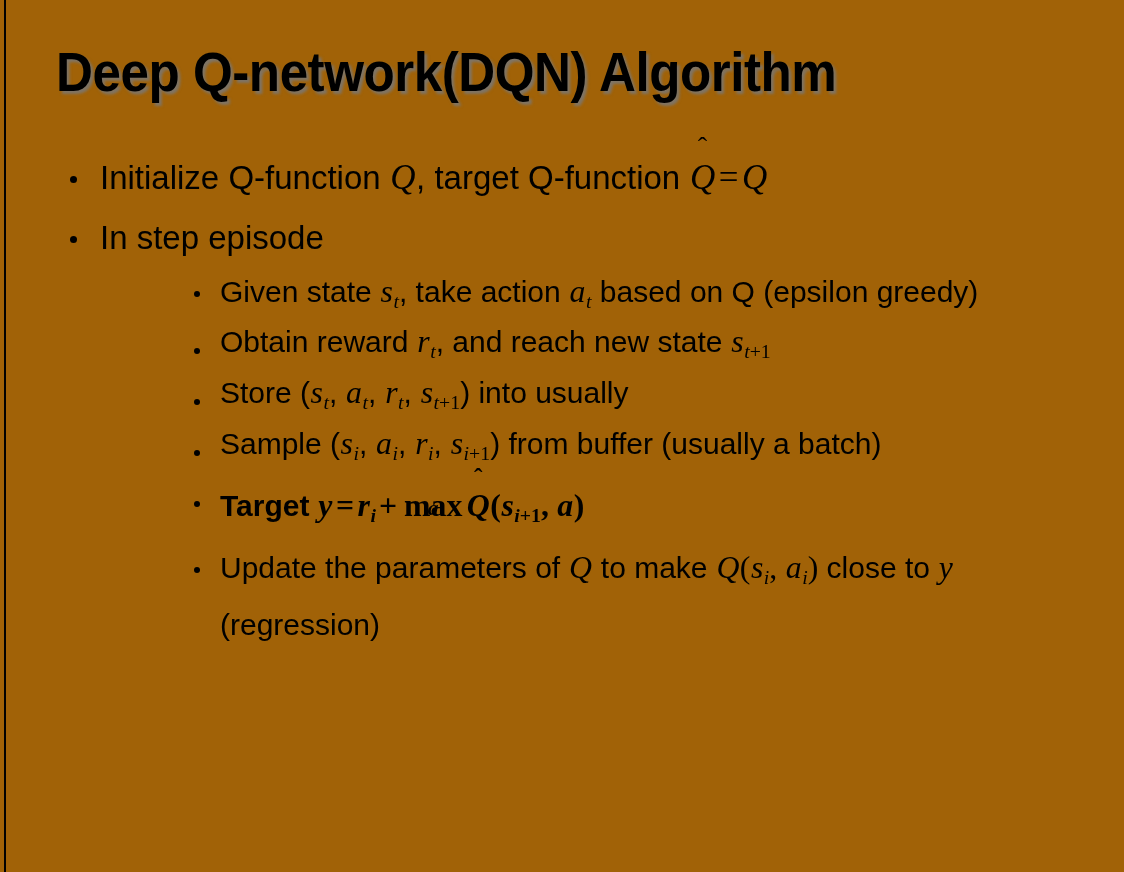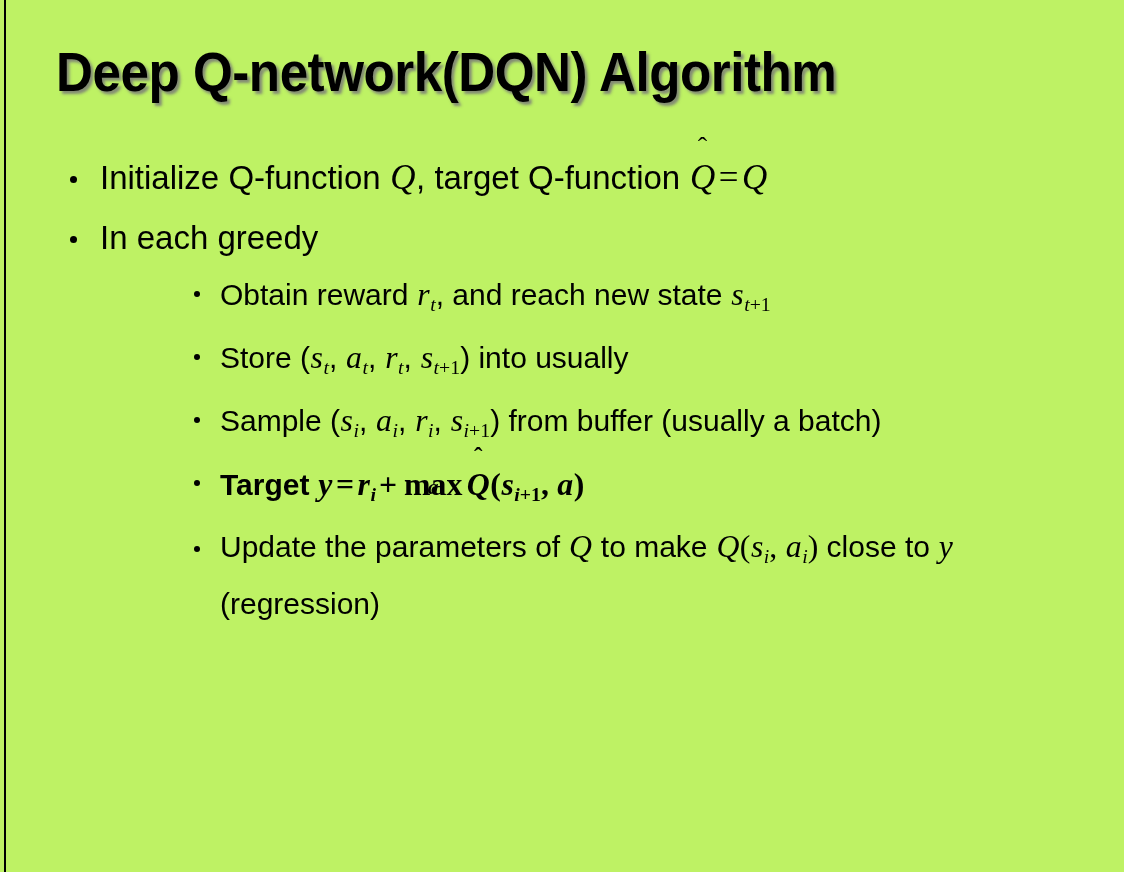--- a/index.html
+++ b/index.html
@@ -12,21 +12,21 @@
     height: 872px;
     overflow: hidden;
     font-family: "Liberation Sans", sans-serif;
     color: #000000;
   }
 
   #slide {
     position: relative;
     width: 1124px;
     height: 872px;
-    background: #bef264;
+    background: #a16207;
     box-sizing: border-box;
   }
 
   
   #left-edge-rule {
     position: absolute;
     left: 4px;
     top: 0;
     width: 2px;
     height: 872px;
@@ -97,21 +97,21 @@
   }
   .lvl2 .bullet-dot {
     width: 7px; height: 7px;
     left: 130px; top: 24px;
   }
 
   
   .lvl3 {
     padding-left: 220px;
     font-size: 30px;
-    line-height: 54px;
+    line-height: 33px;
     min-height: 51px;
     padding-right: 30px;
   }
   .lvl3 .bullet-dot {
     width: 6px; height: 6px;
     left: 194px; top: 23px;
   }
   .lvl3.tall { line-height: 47px; }
 
   
@@ -192,24 +192,28 @@
 
   <div id="bullet-list">
 
     <div class="bullet-row lvl1">
       <span class="bullet-dot"></span>
       <span class="bullet-text"><span>Initialize Q-function </span><span class="mathvar">Q</span><span>, target Q-function </span><span class="mathvar hat"><span class="hat-mark">̂</span><span>Q</span></span><span class="mathop">=</span><span class="mathvar">Q</span></span>
     </div>
 
     <div class="bullet-row lvl1">
       <span class="bullet-dot"></span>
-      <span class="bullet-text">In each greedy</span>
-    </div>
-
-
+      <span class="bullet-text">In step episode</span>
+    </div>
+
+
+    <div class="bullet-row lvl3 tall">
+      <span class="bullet-dot"></span>
+      <span class="bullet-text"><span>Given state </span><span class="mathvar">s</span><span class="sub">t</span><span>, take action </span><span class="mathvar">a</span><span class="sub">t</span><span> based on Q (epsilon greedy)</span></span>
+    </div>
 
     <div class="bullet-row lvl3">
       <span class="bullet-dot"></span>
       <span class="bullet-text"><span>Obtain reward </span><span class="mathvar">r</span><span class="sub">t</span><span>, and reach new state </span><span class="mathvar">s</span><span class="sub"><span>t</span><span class="up">+1</span></span></span>
     </div>
 
     <div class="bullet-row lvl3">
       <span class="bullet-dot"></span>
       <span class="bullet-text"><span>Store (</span><span class="mathvar">s</span><span class="sub">t</span><span>, </span><span class="mathvar">a</span><span class="sub">t</span><span>, </span><span class="mathvar">r</span><span class="sub">t</span><span>, </span><span class="mathvar">s</span><span class="sub"><span>t</span><span class="up">+1</span></span><span>) into usually</span></span>
     </div>

